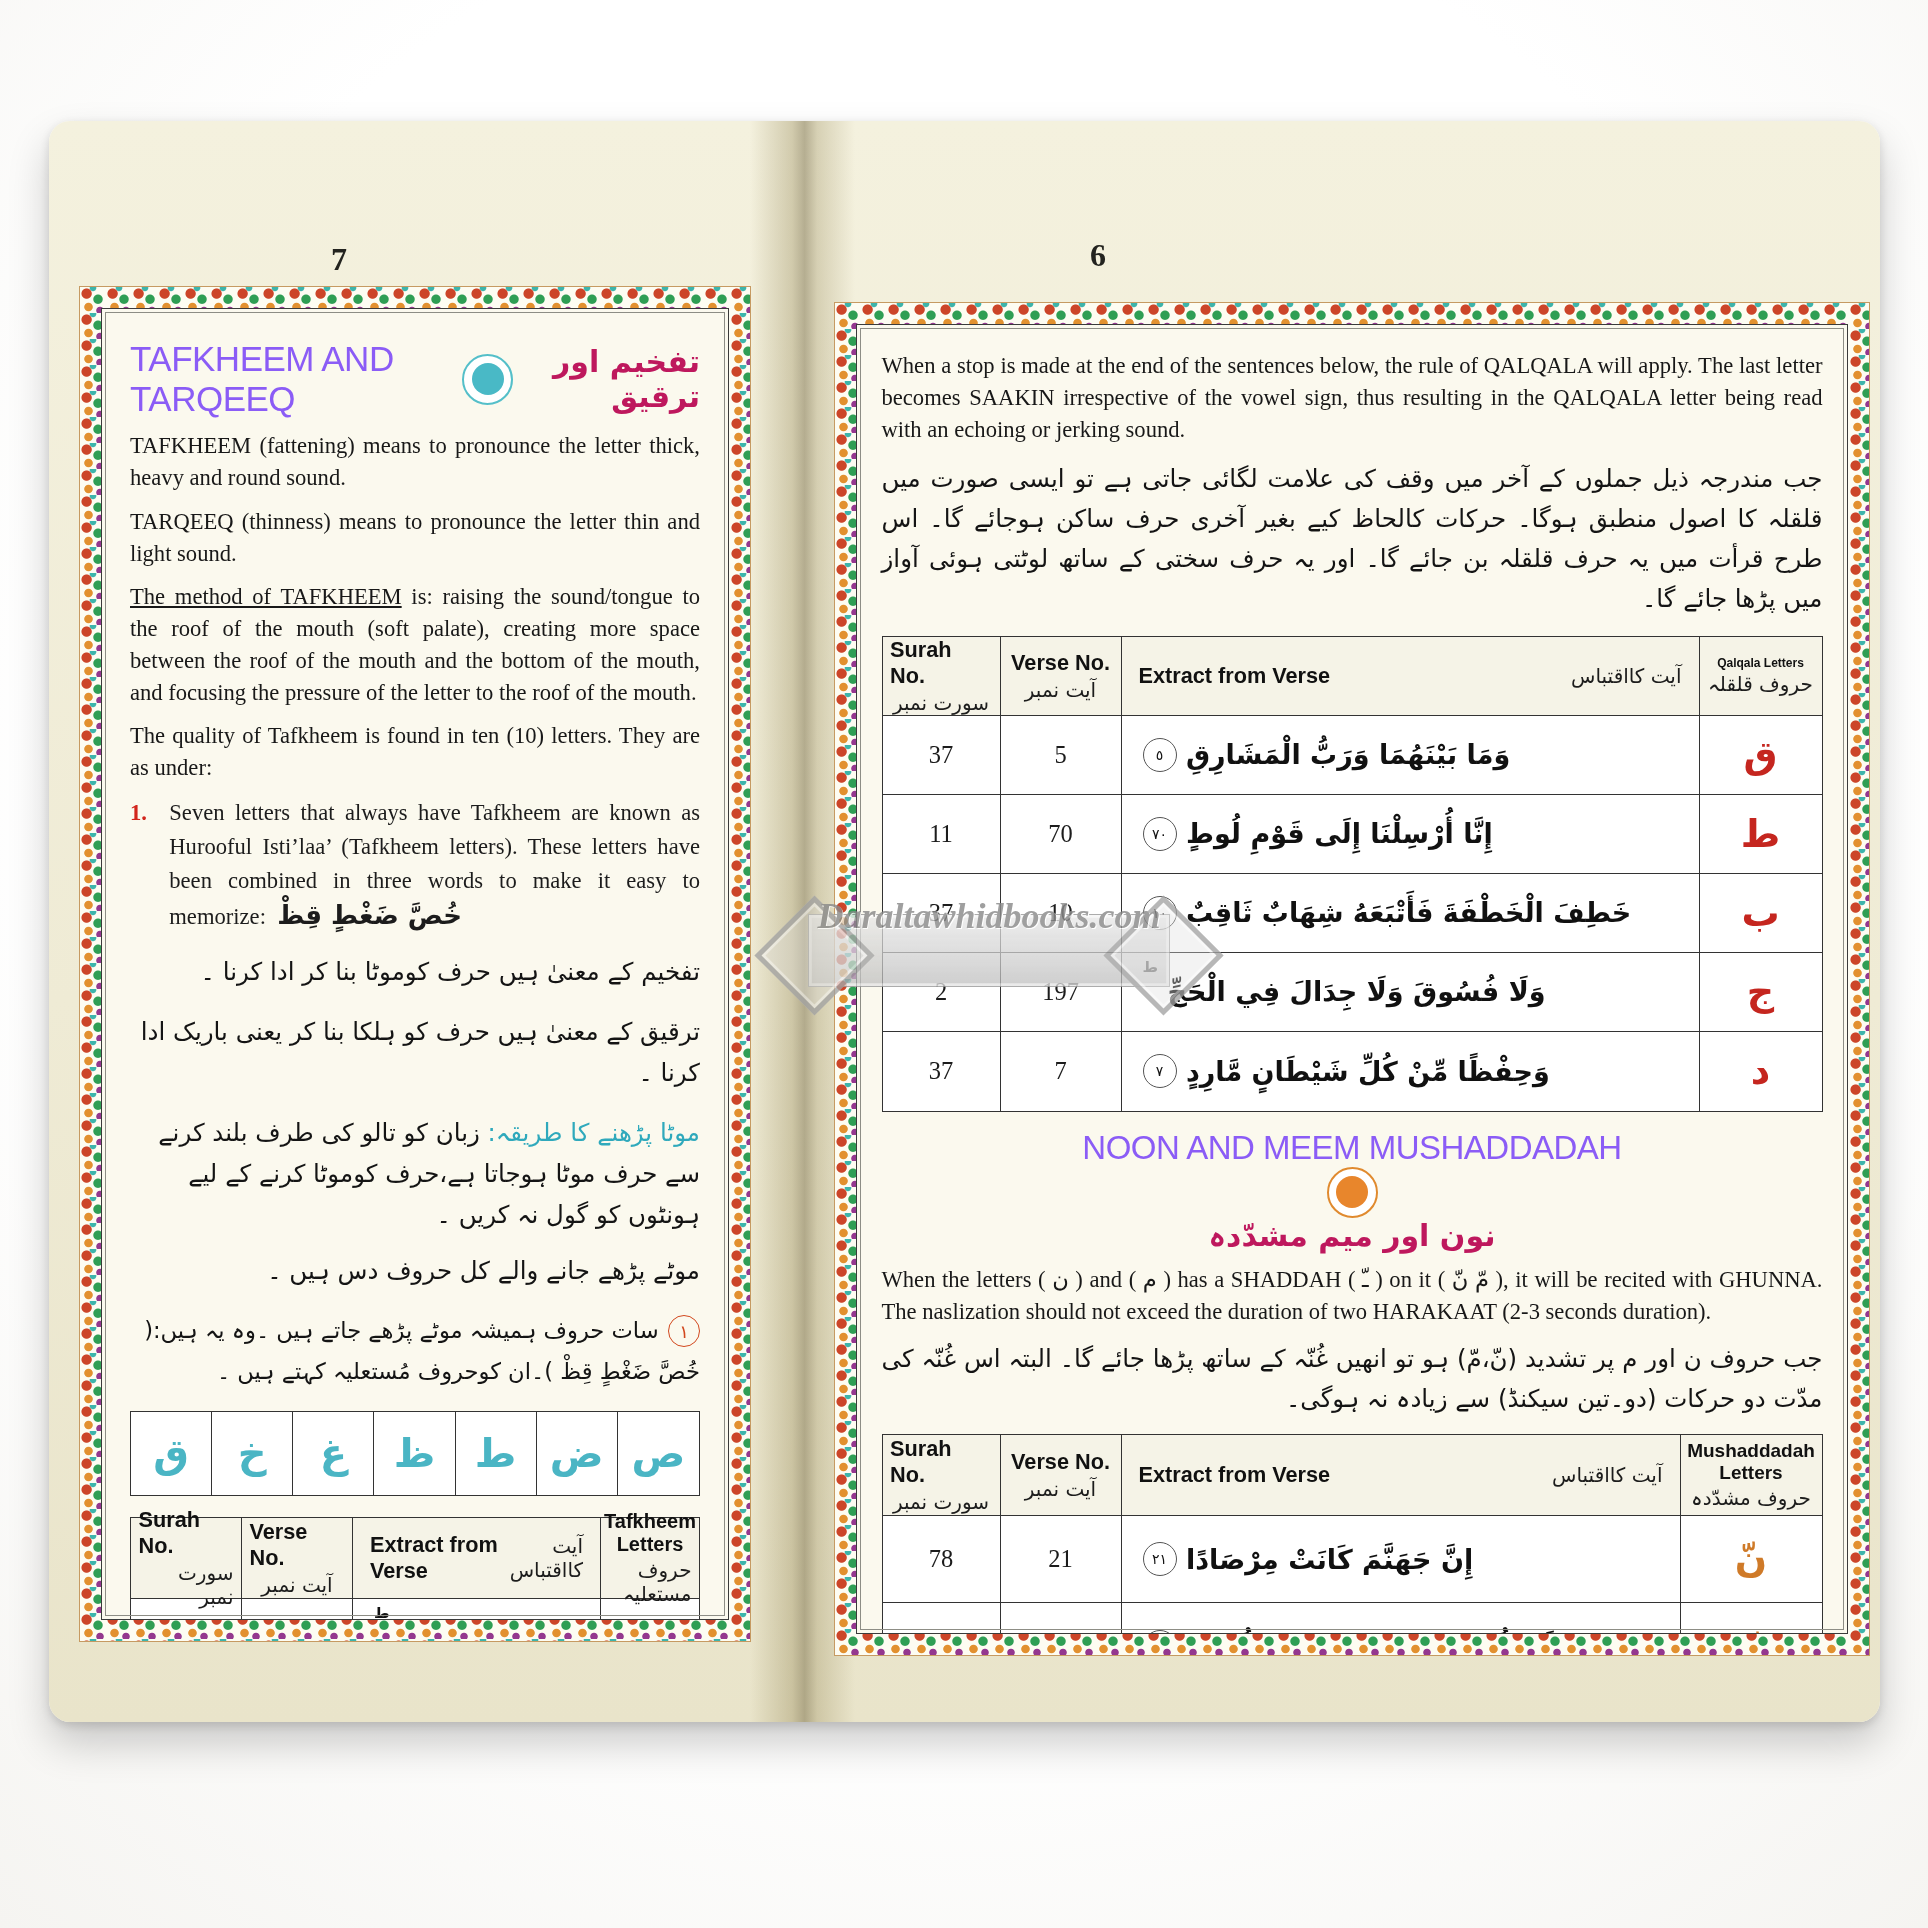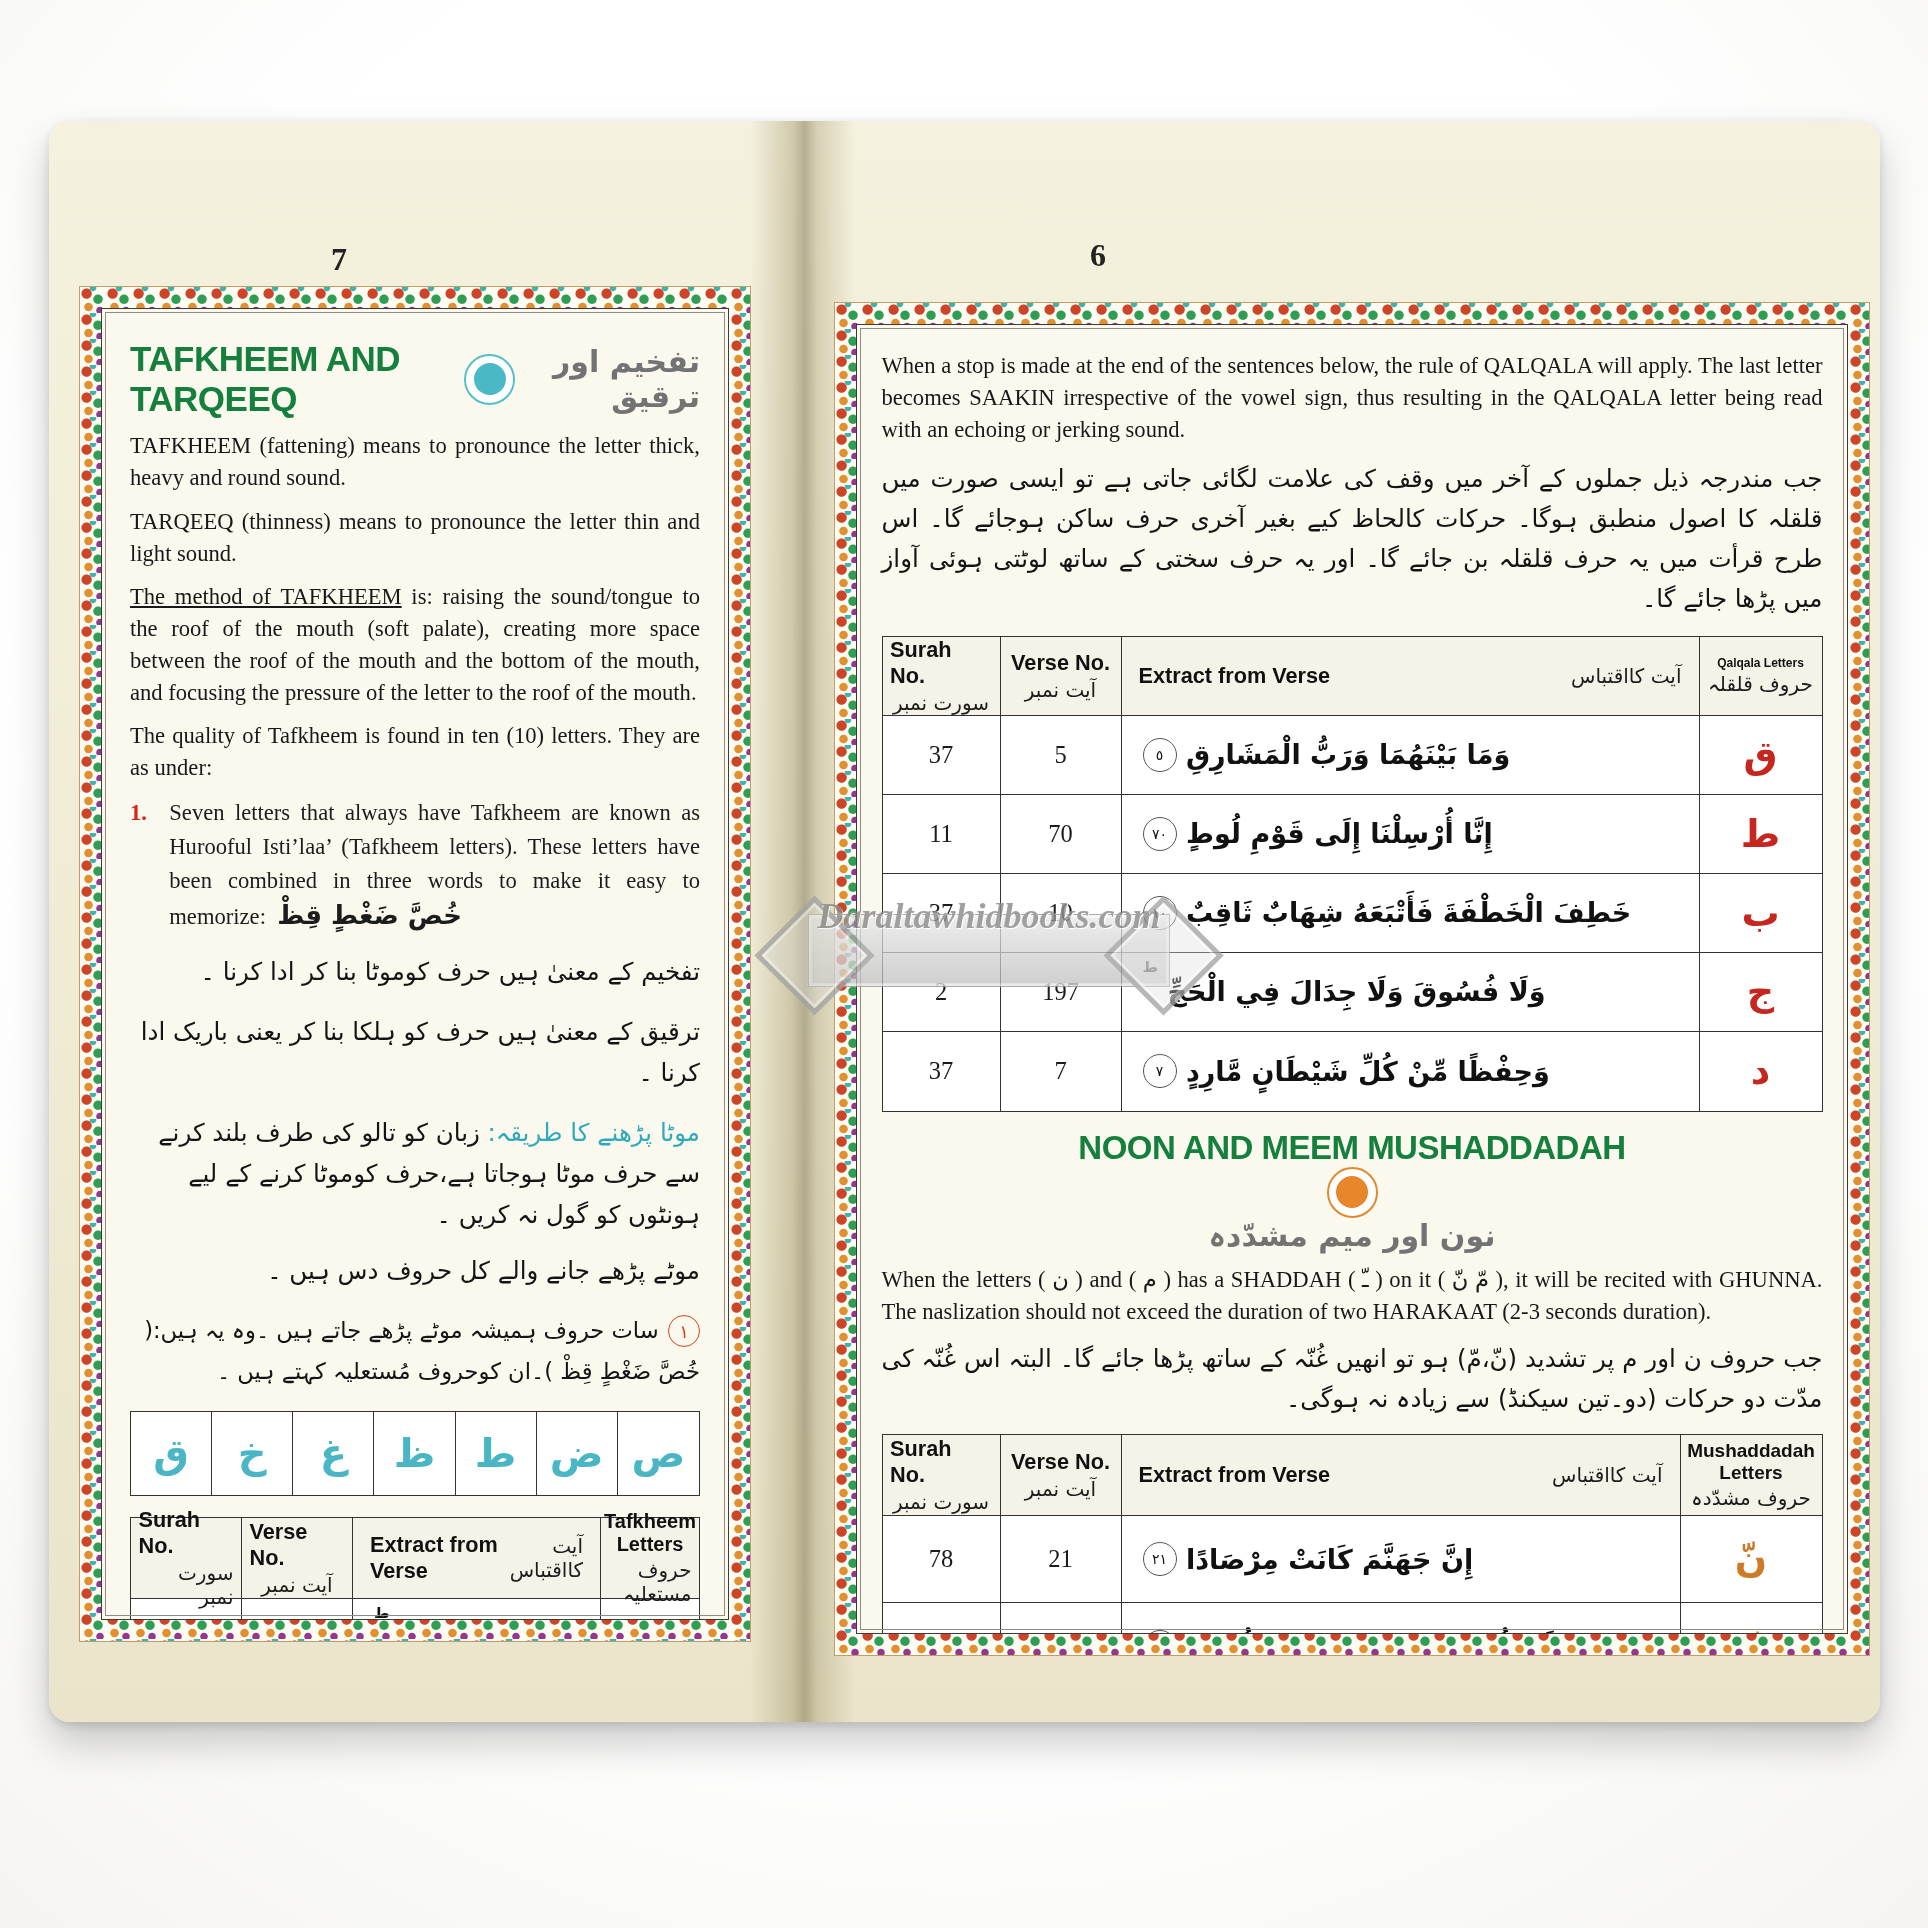--- a/index.html
+++ b/index.html
@@ -29,23 +29,23 @@
   .inner{position:relative;width:100%;height:100%;box-sizing:border-box;border:1.9px solid #3b3b3b;
     background:#fbf9ee;overflow:hidden;}
   .inner::after{content:'';position:absolute;inset:2.8px;border:0.9px solid #8d8d85;pointer-events:none;}
   #frameL{left:79px;top:286px;width:672px;height:1356px;}
   #frameR{left:834px;top:302px;width:1036px;height:1354px;}
   #frameL .inner{padding:24.5px 28px;}
   #frameR .inner{padding:19px 24.5px;}
 
   
   .headrow{display:flex;align-items:center;justify-content:space-between;margin-top:5.6px;}
-  .red-title{font-family:"Liberation Sans","DejaVu Sans",sans-serif;font-weight:bold;
-    font-size:35px;color:#15803d;letter-spacing:-0.5px;}
-  .urdu-title{font-family:"DejaVu Sans",sans-serif;font-size:30px;font-weight:bold;color:#737373;direction:rtl;}
+  .red-title{font-family:"Liberation Sans","DejaVu Sans",sans-serif;font-weight:normal;
+    font-size:35px;color:#8b5cf6;letter-spacing:-0.5px;}
+  .urdu-title{font-family:"DejaVu Sans",sans-serif;font-size:30px;font-weight:bold;color:#be185d;direction:rtl;}
   .badge{flex:0 0 auto;width:47px;height:47px;border-radius:50%;display:flex;align-items:center;justify-content:center;background:#fff;}
   .badge .dot{width:32px;height:32px;border-radius:50%;}
   .badge.teal{border:2.8px solid #54bfc9;} .badge.teal .dot{background:#49b9c6;}
   .badge.orange{border:2.8px solid #e08a2e;} .badge.orange .dot{background:#e8862c;}
 
   
   .eng{font-size:22.6px;line-height:32px;text-align:justify;margin:11.3px 0 0 0;color:#181818;}
   .eng .u{text-decoration:underline;}
   .li{display:flex;gap:11.3px;margin-top:11.3px;}
   .li .n{flex:0 0 28px;color:#d2251c;font-weight:bold;font-size:22.6px;line-height:34px;}

